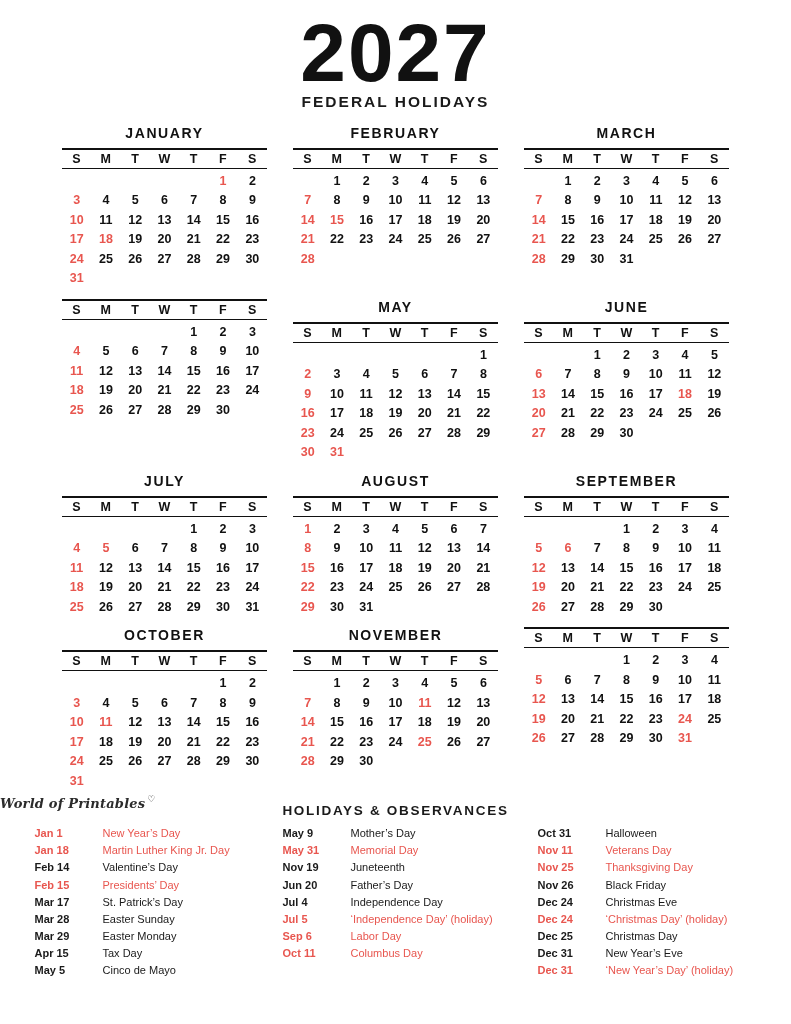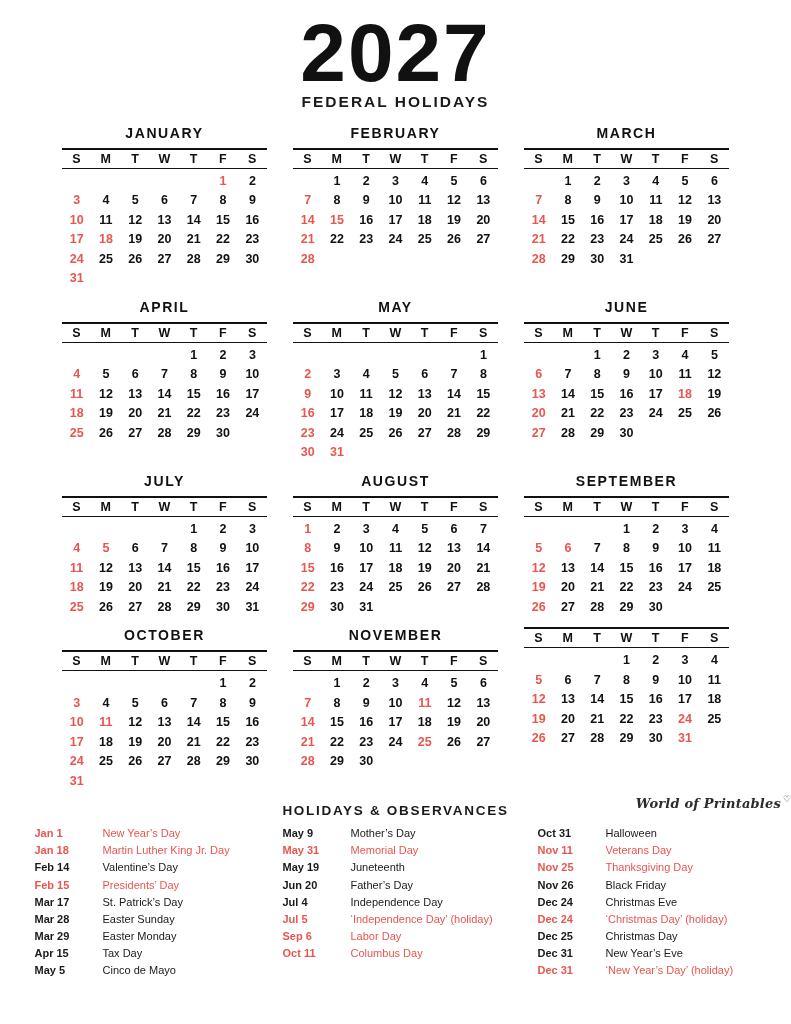--- a/index.html
+++ b/index.html
@@ -133,21 +133,21 @@
     white-space: nowrap;
   }
   .holiday-row.red .h-date,
   .holiday-row.red .h-name { color: #e8564f; }
 
   
   .footer {
     position: absolute;
     left: 0; right: 0;
     bottom: 8px;
-    text-align: right;
+    text-align: left;
   }
   .brand {
     font-family: "DejaVu Serif", serif;
     font-style: italic;
     font-size: 13px;
     font-weight: 600;
     color: #2b2b2b;
     letter-spacing: 0.2px;
   }
   .heart {
@@ -301,21 +301,20 @@
           <div class="day">25</div>
           <div class="day">26</div>
           <div class="day">27</div>
           <div class="day red">28</div>
           <div class="day">29</div>
           <div class="day">30</div>
           <div class="day">31</div>
         </div>
       </div>
       <div class="month">
-        <div class="month-name">APRIL</div>
         <div class="dow-row">
           <div class="dow">S</div>
           <div class="dow">M</div>
           <div class="dow">T</div>
           <div class="dow">W</div>
           <div class="dow">T</div>
           <div class="dow">F</div>
           <div class="dow">S</div>
         </div>
         <div class="days">
@@ -781,21 +780,21 @@
       <div class="holiday-list">
         <div class="holiday-row">
           <div class="h-date">May 9</div>
           <div class="h-name">Mother’s Day</div>
         </div>
         <div class="holiday-row red">
           <div class="h-date">May 31</div>
           <div class="h-name">Memorial Day</div>
         </div>
         <div class="holiday-row">
-          <div class="h-date">May 19</div>
+          <div class="h-date">Nov 19</div>
           <div class="h-name">Juneteenth</div>
         </div>
         <div class="holiday-row">
           <div class="h-date">Jun 20</div>
           <div class="h-name">Father’s Day</div>
         </div>
         <div class="holiday-row">
           <div class="h-date">Jul 4</div>
           <div class="h-name">Independence Day</div>
         </div>

